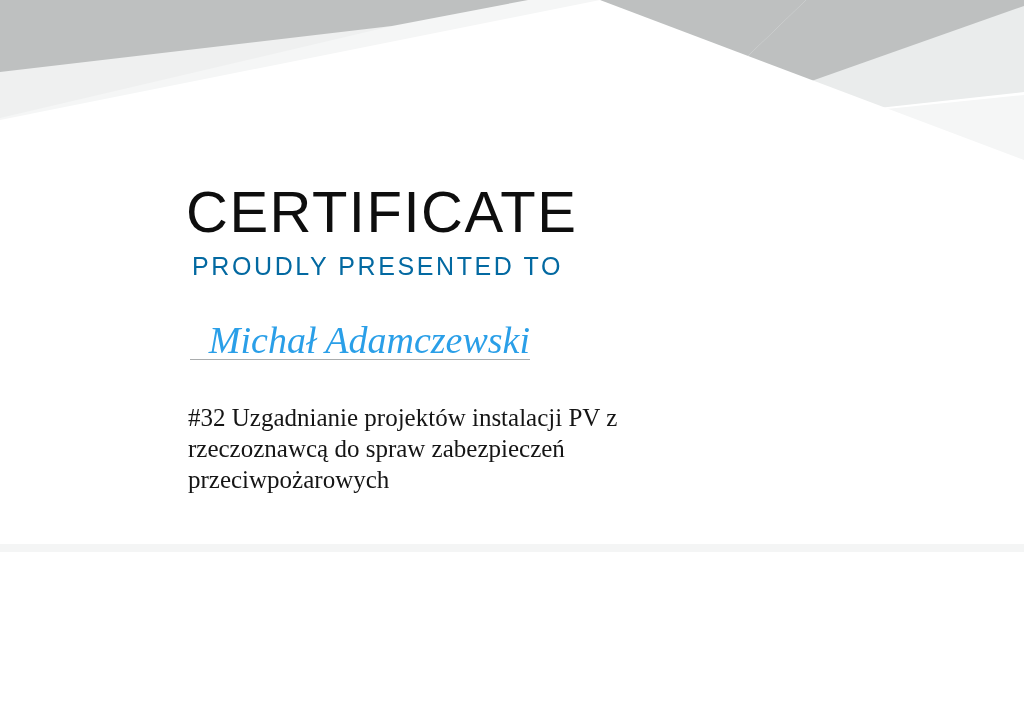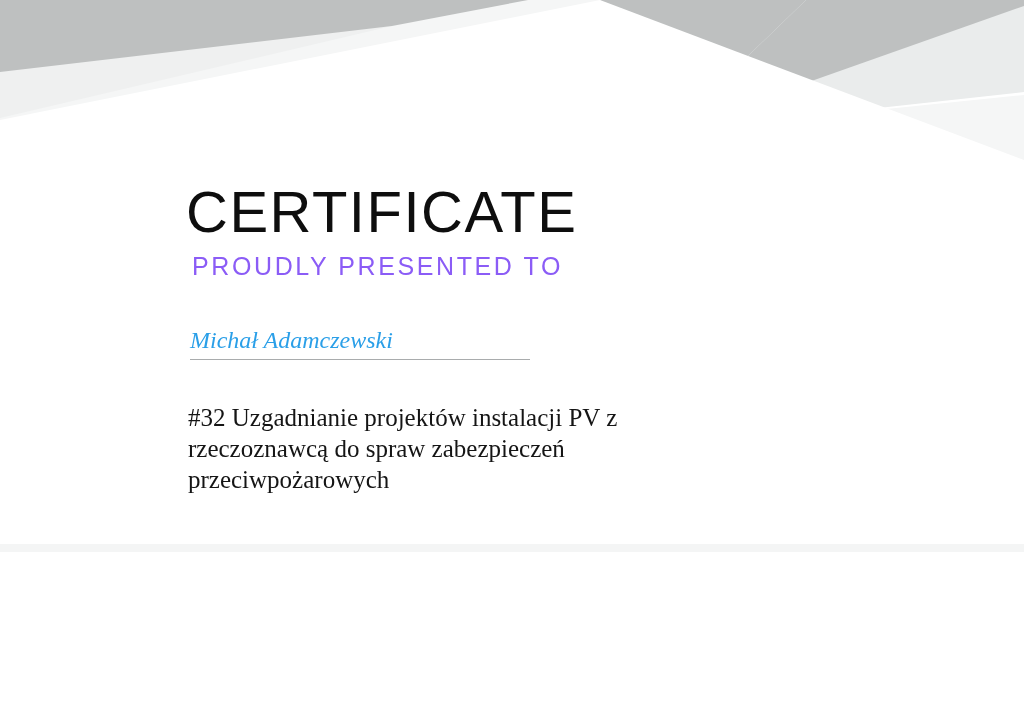--- a/index.html
+++ b/index.html
@@ -48,35 +48,35 @@
     letter-spacing: 1.5px;
     color: #0e0e0e;
     font-weight: 400;
     margin: 0;
   }
   #subtitle {
     font-family: "Liberation Sans", sans-serif;
     font-size: 25px;
     line-height: 30px;
     letter-spacing: 2.6px;
-    color: #8b5cf6;
+    color: #0369a1;
     font-weight: 300;
     margin: 10px 0 0 6px;
   }
 
   
   #recipient {
     position: absolute;
     left: 190px;
     top: 322px;
     width: 340px;
-    text-align: left;
+    text-align: right;
     font-family: "Liberation Serif", serif;
     font-style: italic;
-    font-size: 24px;
+    font-size: 38px;
     line-height: 36px;
     color: #2a9fe8;
     white-space: nowrap;
   }
   #recipient-rule {
     position: absolute;
     left: 190px;
     top: 359px;
     width: 340px;
     height: 1px;

